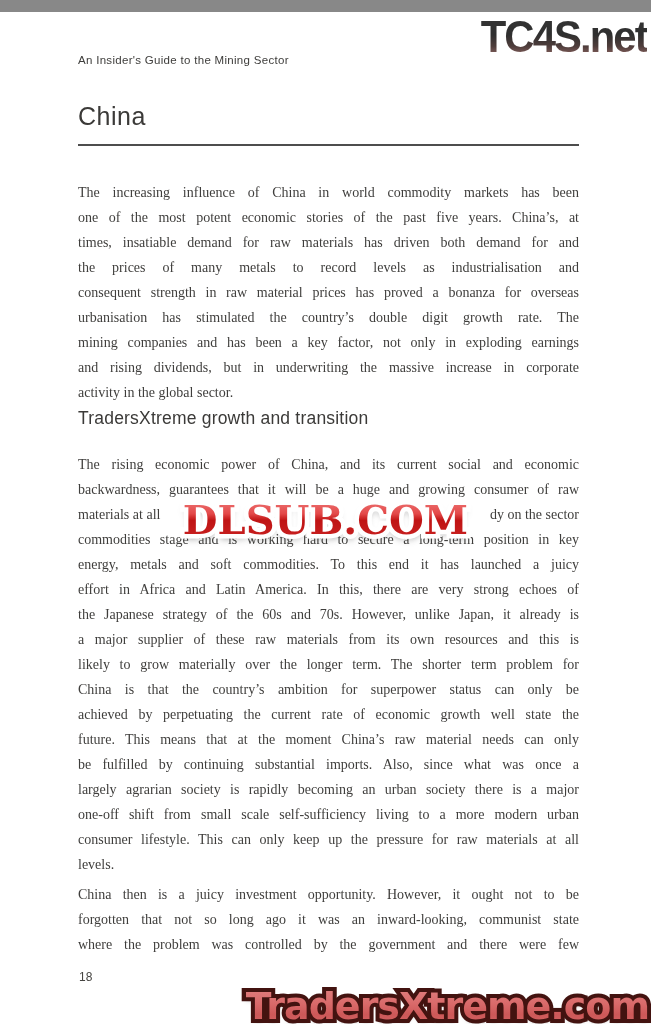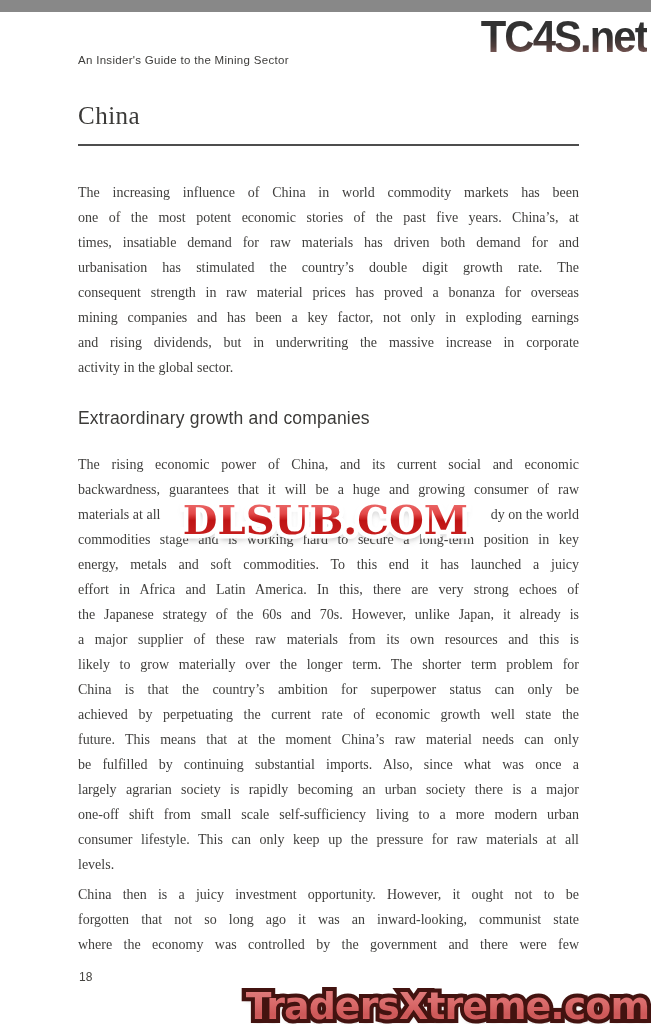--- a/index.html
+++ b/index.html
@@ -26,21 +26,21 @@
   .logo-top{
     position:absolute;right:4px;top:2px;
     font-family:"Liberation Sans", sans-serif;
     font-weight:700;font-size:44px;line-height:46px;letter-spacing:-2px;
     transform:scaleX(.95);transform-origin:right top;
     background:linear-gradient(to bottom,#353535 0%,#2f2f2f 45%,#4e3d3b 70%,#8d6562 92%,#96706c 100%);
     -webkit-background-clip:text;background-clip:text;color:transparent;
   }
   .chapter-title{
     position:absolute;left:78px;top:90px;margin:0;
-    font-family:Liberation Serif, serif;
+    font-family:Liberation Sans, sans-serif;
     font-weight:400;font-size:25px;letter-spacing:.5px;color:var(--heading-text);
   }
   .title-rule{
     position:absolute;left:78px;top:132px;width:501px;height:0;
     border-top:2px solid var(--rule-color);
   }
   .para{
     position:absolute;left:78px;width:501px;
     font-size:14px;line-height:25px;color:var(--body-text);
   }
@@ -110,37 +110,38 @@
   <div class="logo-top">TC4S.net</div>
 
   <h1 class="chapter-title">China</h1>
 
   <div class="title-rule"></div>
 
   <div class="para para1">
       <div class="line">The increasing influence of China in world commodity markets has been</div>
       <div class="line">one of the most potent economic stories of the past five years. China’s, at</div>
       <div class="line">times, insatiable demand for raw materials has driven both demand for and</div>
+      <div class="line">the prices of many metals to record levels as industrialisation and</div>
+      <div class="line">consequent strength in raw material prices has proved a bonanza for overseas</div>
       <div class="line">urbanisation has stimulated the country’s double digit growth rate. The</div>
-      <div class="line">consequent strength in raw material prices has proved a bonanza for overseas</div>
       <div class="line">mining companies and has been a key factor, not only in exploding earnings</div>
       <div class="line">and rising dividends, but in underwriting the massive increase in corporate</div>
       <div class="line last">activity in the global sector.</div>
     </div>
 
-  <h2 class="section-heading">Extraordinary growth and companies</h2>
+  <h2 class="section-heading">TradersXtreme growth and transition</h2>
 
   <div class="para para2">
     <div>
         <div class="line">The rising economic power of China, and its current social and economic</div>
         <div class="line">backwardness, guarantees that it will be a huge and growing consumer of raw</div>
       </div>
     <div class="line obscured">
       <span>materials at all</span>
-      <span>dy on the world</span>
+      <span>dy on the sector</span>
     </div>
     <div>
         <div class="line">commodities stage and is working hard to secure a long-term position in key</div>
         <div class="line">energy, metals and soft commodities. To this end it has launched a juicy</div>
         <div class="line">effort in Africa and Latin America. In this, there are very strong echoes of</div>
         <div class="line">the Japanese strategy of the 60s and 70s. However, unlike Japan, it already is</div>
         <div class="line">a major supplier of these raw materials from its own resources and this is</div>
         <div class="line">likely to grow materially over the longer term. The shorter term problem for</div>
         <div class="line">China is that the country’s ambition for superpower status can only be</div>
         <div class="line">achieved by perpetuating the current rate of economic growth well state the</div>
@@ -154,21 +155,21 @@
   </div>
 
   <div class="wm-middle">
     <span class="wm-outline" aria-hidden="true">DLSUB.COM</span>
     <span class="wm-fill">DLSUB.COM</span>
   </div>
 
   <div class="para para3">
       <div class="line">China then is a juicy investment opportunity. However, it ought not to be</div>
       <div class="line">forgotten that not so long ago it was an inward-looking, communist state</div>
-      <div class="line">where the economy was controlled by the government and there were few</div>
+      <div class="line">where the problem was controlled by the government and there were few</div>
     </div>
 
   <div class="page-number">18</div>
 
   <div class="wm-bottom">
     <span class="wmb-outline" aria-hidden="true">TradersXtreme.com</span>
     <span class="wmb-fill">TradersXtreme.com</span>
   </div>
 
 </div>

